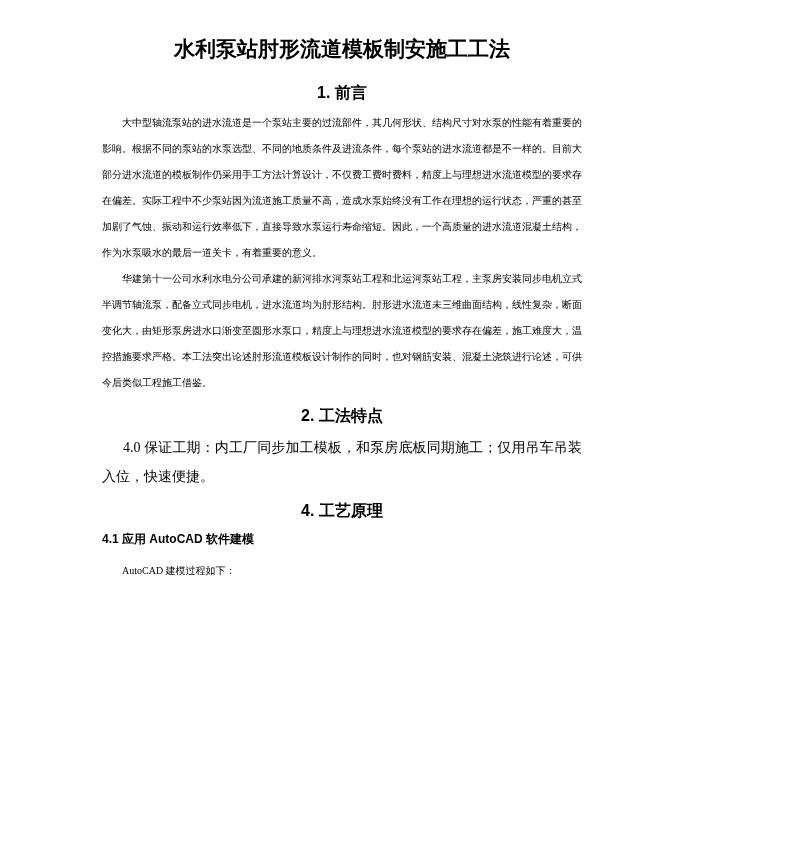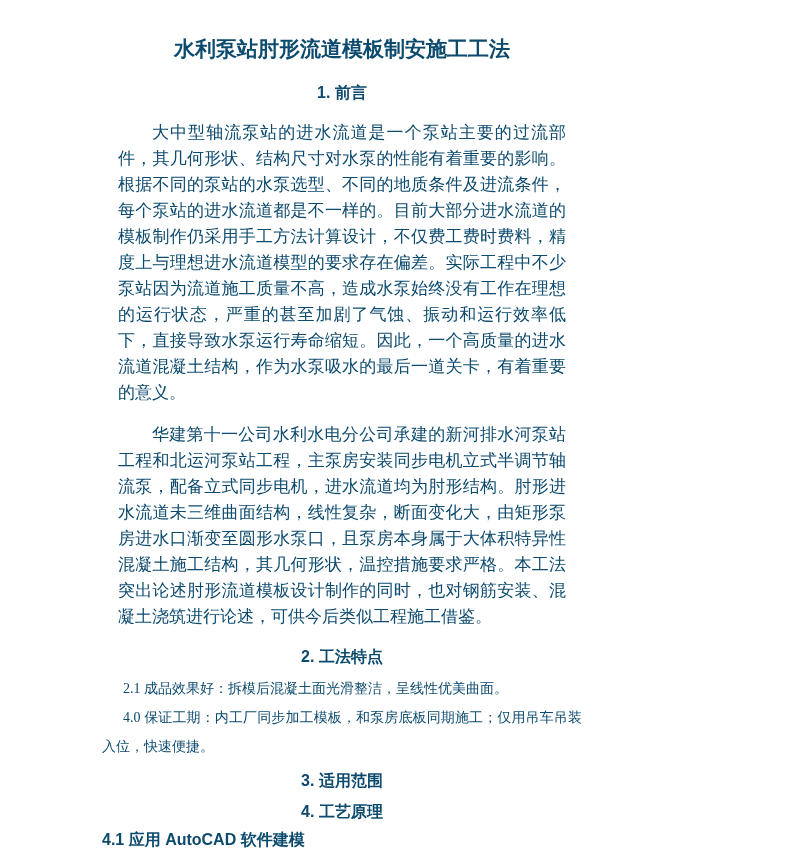--- a/index.html
+++ b/index.html
@@ -12,21 +12,21 @@
     height: 863px;
     overflow: hidden;
   }
   .page {
     box-sizing: border-box;
     width: 682px;
     height: 863px;
     background: #ffffff;
     padding: 34px 100px 0 102px;
     font-family: "Liberation Serif", "DejaVu Serif", serif;
-    color: #0c4a6e;
+    color: #000000;
   }
   .doc-title {
     margin: 0 0 18px 0;
     font-size: 21px;
     line-height: 30px;
     font-weight: 700;
     text-align: center;
     font-family: "Liberation Sans", "DejaVu Sans", sans-serif;
   }
   .sec-heading {
@@ -35,29 +35,29 @@
     line-height: 22px;
     font-weight: 700;
     text-align: center;
     font-family: "Liberation Sans", "DejaVu Sans", sans-serif;
   }
   .sec-heading.first {
     margin-top: 0;
   }
   .sub-heading {
     margin: 4px 0 8px 0;
-    font-size: 16px;
+    font-size: 12px;
     line-height: 22px;
     font-weight: 700;
     text-align: left;
     font-family: "Liberation Sans", "DejaVu Sans", sans-serif;
   }
   .para {
-    margin: 16px;
-    font-size: 17px;
+    margin: 0;
+    font-size: 10px;
     line-height: 26px;
     text-align: justify;
     text-indent: 2em;
     word-break: break-all;
   }
   .item {
     margin: 0;
     font-size: 14px;
     line-height: 29px;
     text-align: justify;
@@ -69,31 +69,29 @@
 <body>
 
 <div class="page">
 
   <h1 class="doc-title">水利泵站肘形流道模板制安施工工法</h1>
 
   <h2 class="sec-heading first">1. 前言</h2>
 
   <p class="para">大中型轴流泵站的进水流道是一个泵站主要的过流部件，其几何形状、结构尺寸对水泵的性能有着重要的影响。根据不同的泵站的水泵选型、不同的地质条件及进流条件，每个泵站的进水流道都是不一样的。目前大部分进水流道的模板制作仍采用手工方法计算设计，不仅费工费时费料，精度上与理想进水流道模型的要求存在偏差。实际工程中不少泵站因为流道施工质量不高，造成水泵始终没有工作在理想的运行状态，严重的甚至加剧了气蚀、振动和运行效率低下，直接导致水泵运行寿命缩短。因此，一个高质量的进水流道混凝土结构，作为水泵吸水的最后一道关卡，有着重要的意义。</p>
 
-  <p class="para">华建第十一公司水利水电分公司承建的新河排水河泵站工程和北运河泵站工程，主泵房安装同步电机立式半调节轴流泵，配备立式同步电机，进水流道均为肘形结构。肘形进水流道未三维曲面结构，线性复杂，断面变化大，由矩形泵房进水口渐变至圆形水泵口，且泵房本身属于大体积特异性混凝土施工结构，其几何形状，温控措施要求严格。本工法突出论述肘形流道模板设计制作的同时，也对钢筋安装、混凝土浇筑进行论述，可供今后类似工程施工借鉴。</p>
+  <p class="para">华建第十一公司水利水电分公司承建的新河排水河泵站工程和北运河泵站工程，主泵房安装同步电机立式半调节轴流泵，配备立式同步电机，进水流道均为肘形结构。肘形进水流道未三维曲面结构，线性复杂，断面变化大，由矩形泵房进水口渐变至圆形水泵口，精度上与理想进水流道模型的要求存在偏差，施工难度大，温控措施要求严格。本工法突出论述肘形流道模板设计制作的同时，也对钢筋安装、混凝土浇筑进行论述，可供今后类似工程施工借鉴。</p>
 
   <h2 class="sec-heading">2. 工法特点</h2>
 
-  <p class="item">2.1 成品效果好：拆模后混凝土面光滑整洁，呈线性优美曲面。</p>
 
 
   <p class="item">4.0 保证工期：内工厂同步加工模板，和泵房底板同期施工；仅用吊车吊装入位，快速便捷。</p>
 
 
-  <h2 class="sec-heading">3. 适用范围</h2>
 
 
   <h2 class="sec-heading">4. 工艺原理</h2>
 
   <h3 class="sub-heading">4.1 应用 AutoCAD 软件建模</h3>
 
   <p class="para">AutoCAD 建模过程如下：</p>
 
 
 </div>

